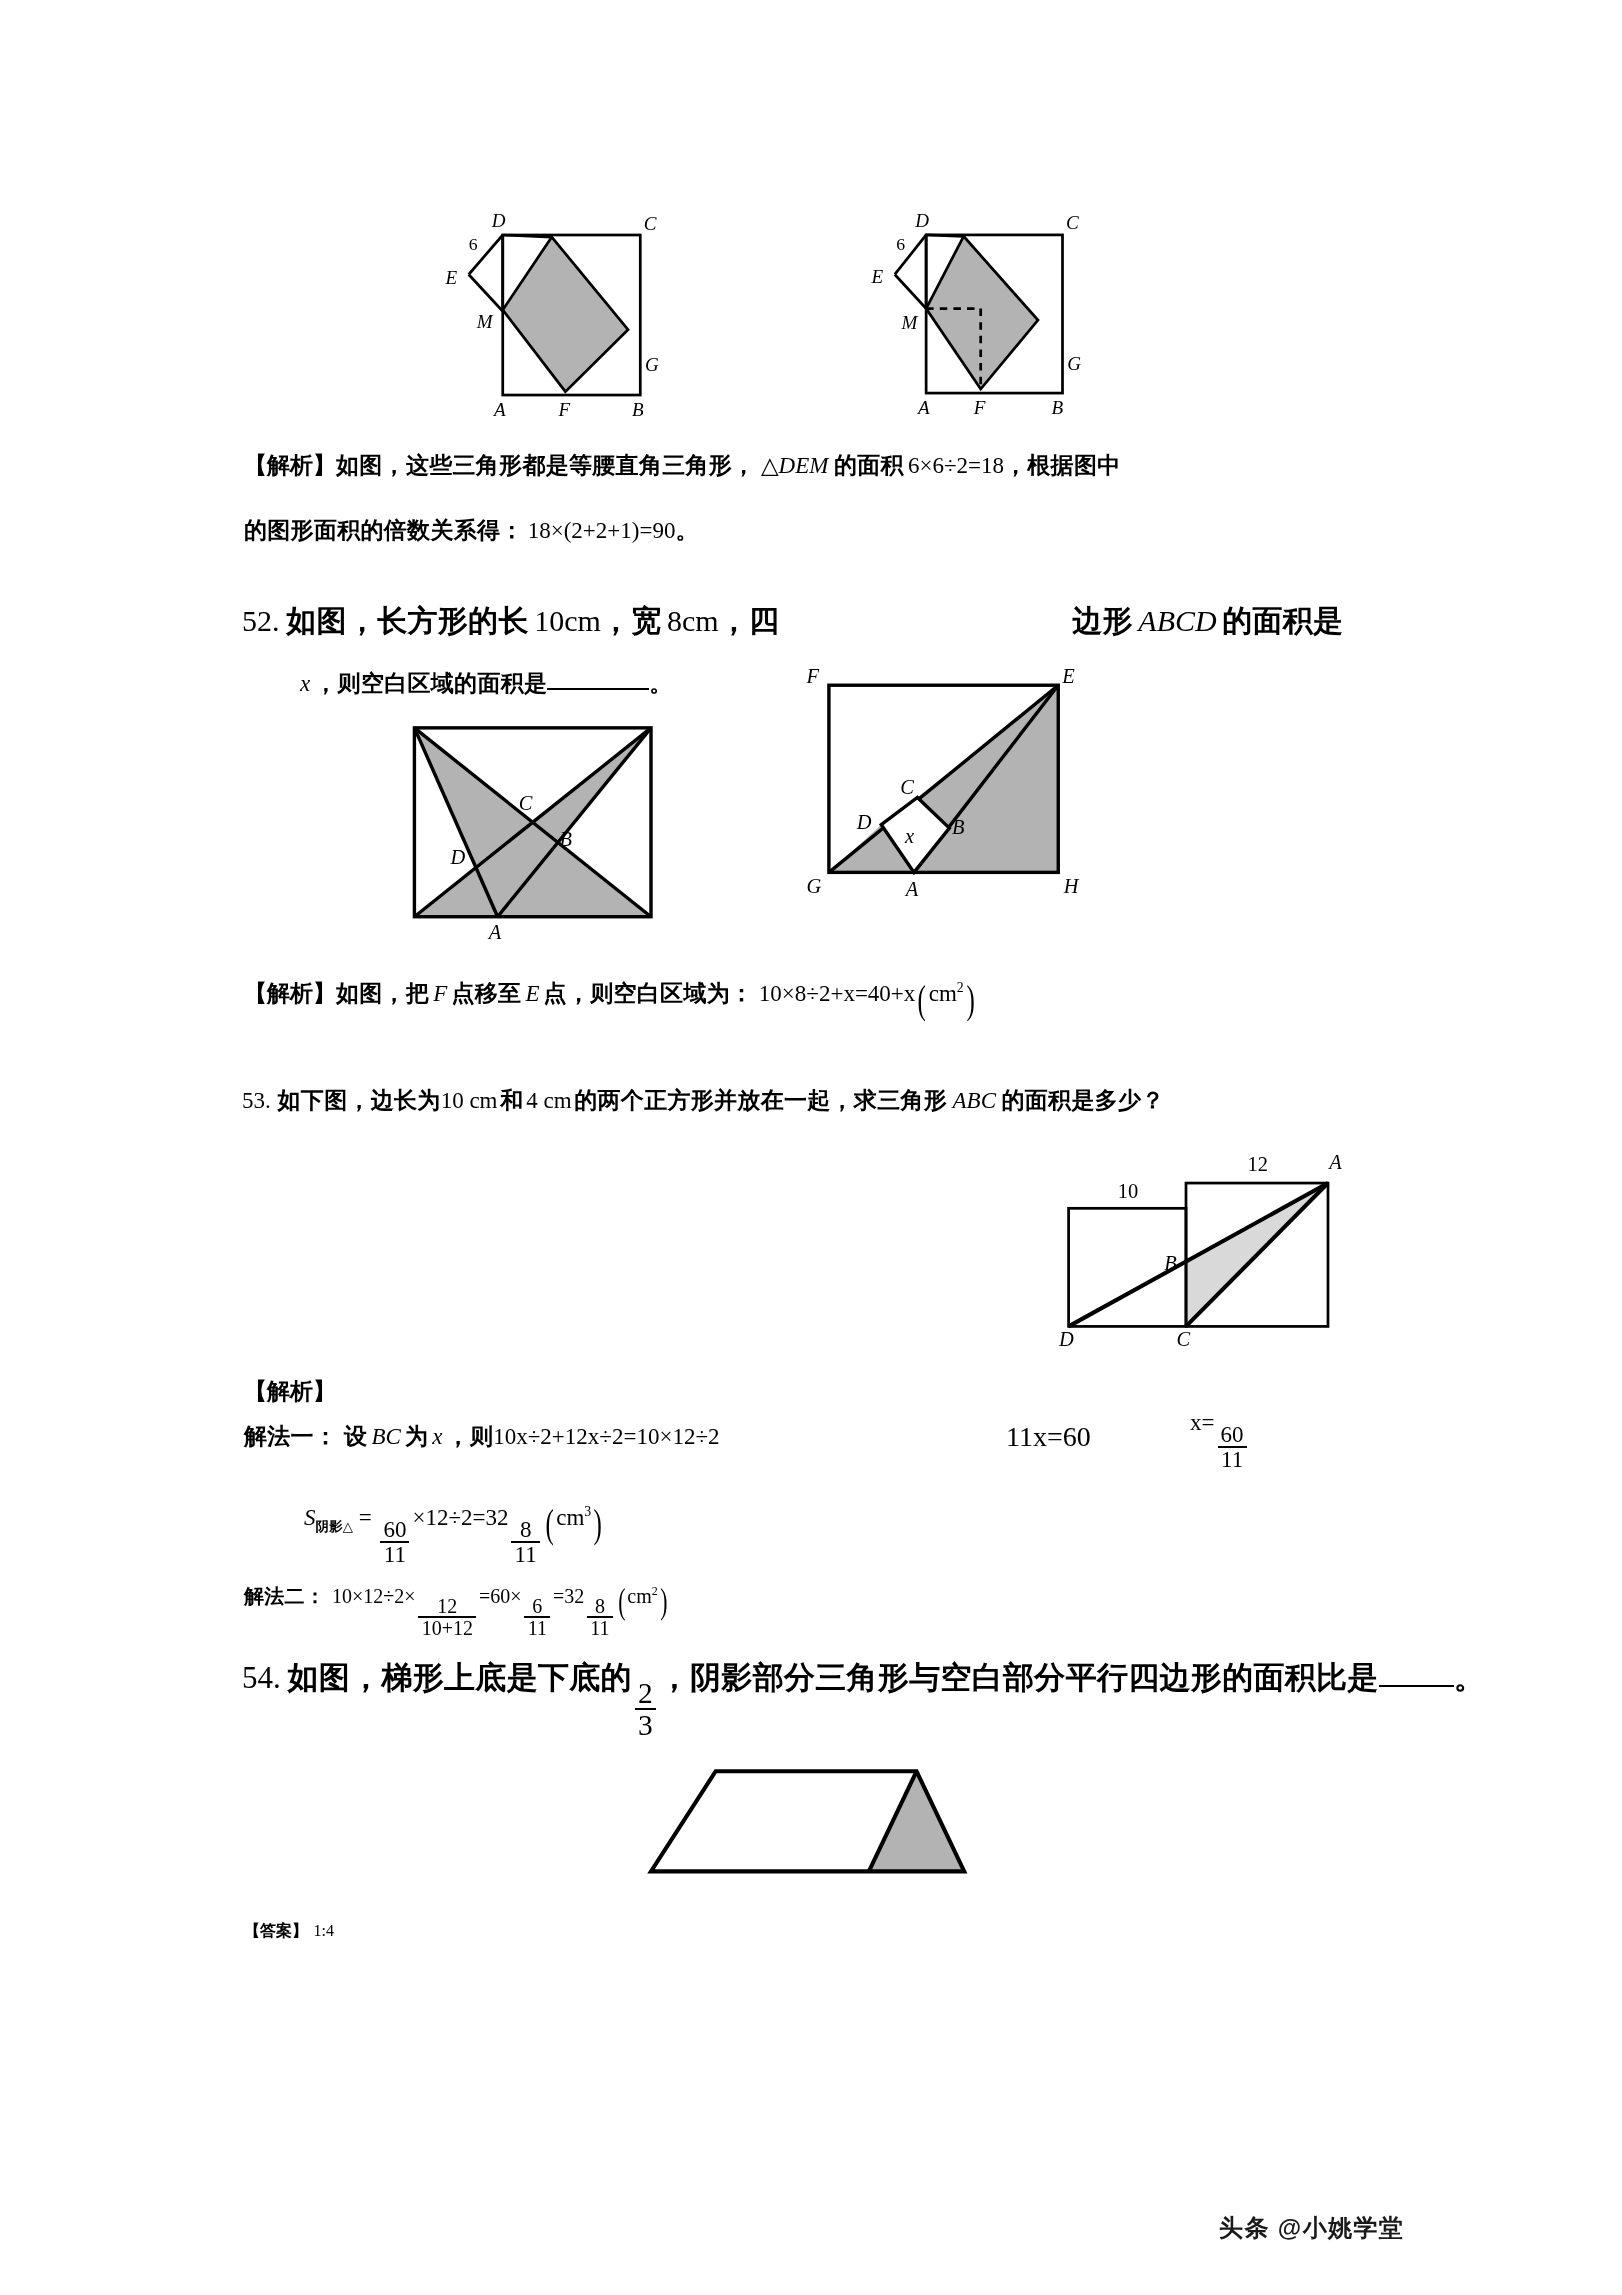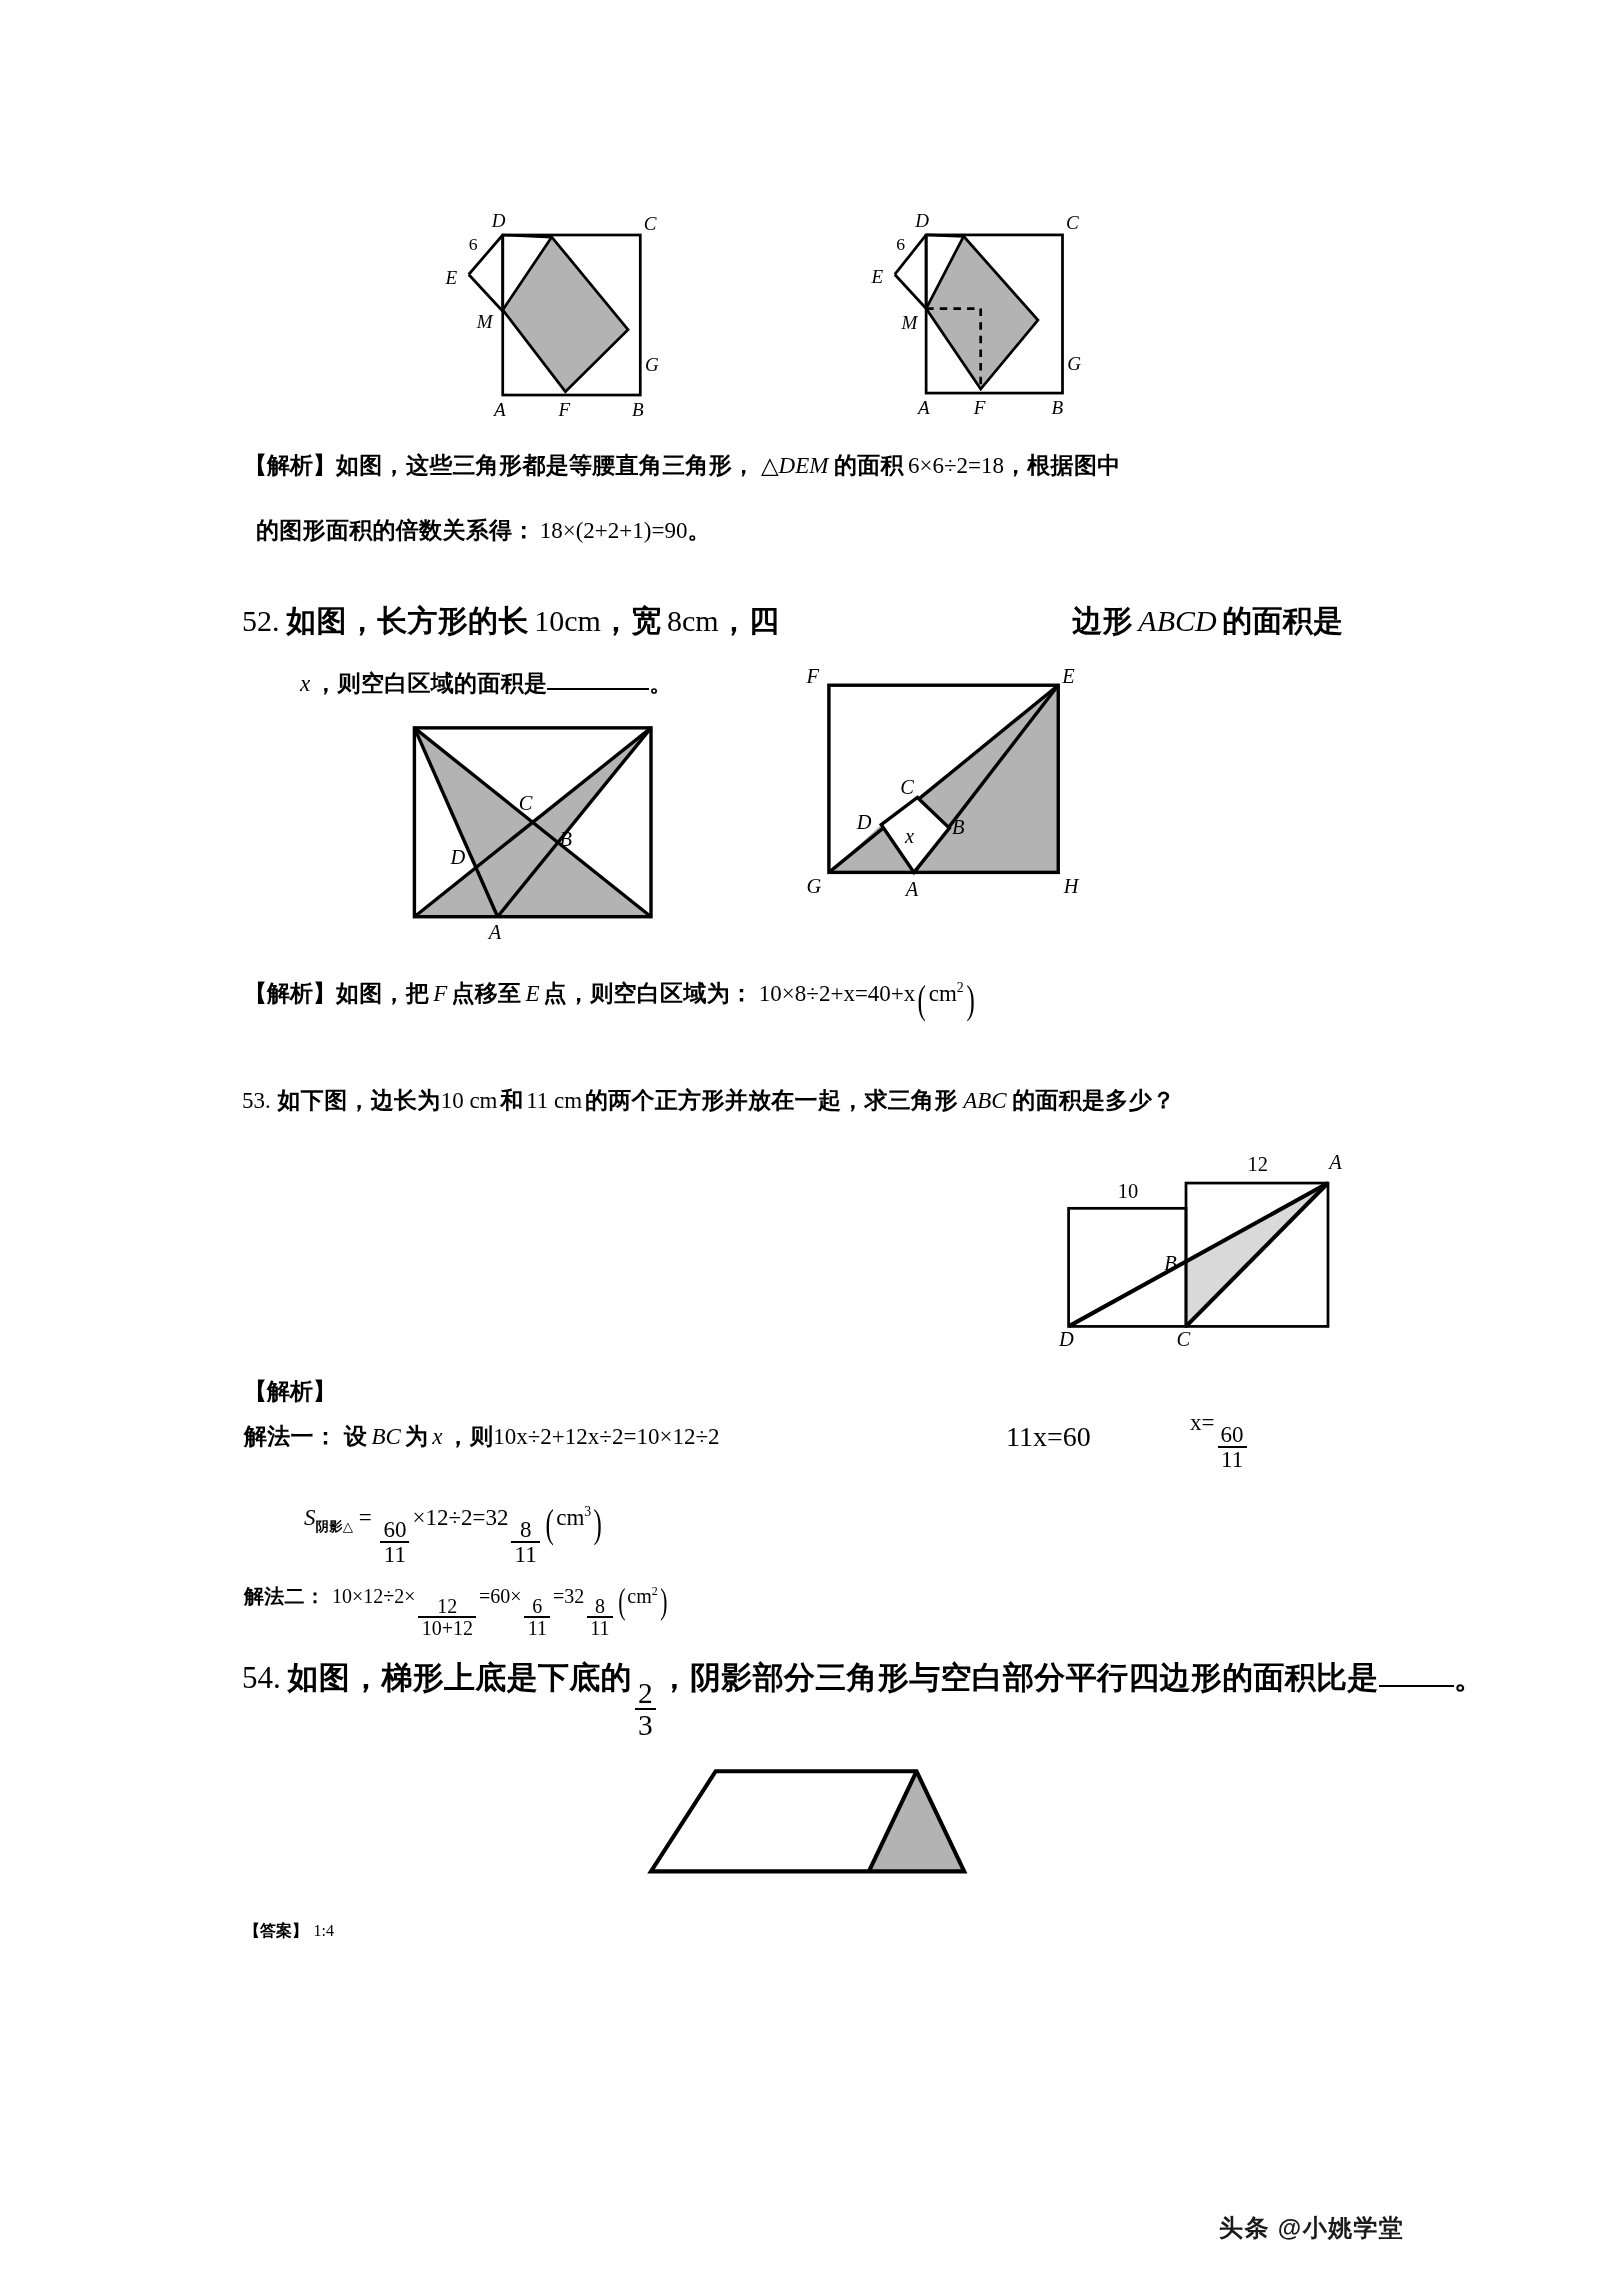--- a/index.html
+++ b/index.html
@@ -149,21 +149,21 @@
       <text x="76" y="323" font-family="Liberation Serif, serif" font-style="italic" font-size="28">A</text>
       <text x="158" y="323" font-family="Liberation Serif, serif" font-style="italic" font-size="28">F</text>
       <text x="272" y="323" font-family="Liberation Serif, serif" font-style="italic" font-size="28">B</text>
     </svg>
   </div>
 
   <div class="blk" style="left:244px; top:450px; font-size:23px;">
     <span class="bracket-tag">【解析】</span><span class="cn">如图，这些三角形都是等腰直角三角形，</span><span class="mn" style="margin-left:5.5px;">△</span><span class="mi">DEM</span><span class="cn" style="margin-left:5.5px;">的面积</span><span class="mn" style="margin-left:4.1px;">6×6÷2=18</span><span class="cn">，根据图中</span>
   </div>
 
-  <div class="blk" style="left:244px; top:515px; font-size:23px;margin-left:12px;">
+  <div class="blk" style="left:244px; top:515px; font-size:23px;">
     <span class="cn">的图形面积的倍数关系得：</span><span class="mn" style="margin-left:4.1px;">18×(2+2+1)=90</span><span class="cn">。</span>
   </div>
 
   <div class="blk" style="left:242px; top:601px; font-size:30px;">
     <span class="mn">52.</span><span class="cn" style="margin-left:6.8px;">如图，长方形的长</span><span class="mn" style="margin-left:5.5px;">10cm</span><span class="cn">，宽</span><span class="mn" style="margin-left:5.5px;">8cm</span><span class="cn">，四</span><span style="display:inline-block;width:293px;"></span><span class="cn">边形</span><span class="mi" style="margin-left:5.5px;">ABCD</span><span class="cn" style="margin-left:5.5px;">的面积是</span>
   </div>
 
   <div class="blk" style="left:300px; top:668px; font-size:23px;">
     <span class="mi">x</span><span class="cn" style="margin-left:4.1px;">，则空白区域的面积是</span><span class="ulblank" style="width:102px;"></span><span class="cn">。</span>
   </div>
@@ -211,21 +211,21 @@
       <text x="168" y="350" font-family="Liberation Serif, serif" font-style="italic" font-size="30">A</text>
       <text x="400" y="345" font-family="Liberation Serif, serif" font-style="italic" font-size="30">H</text>
     </svg>
   </div>
 
   <div class="blk" style="left:244px; top:976px; font-size:23px;">
     <span class="bracket-tag">【解析】</span><span class="cn">如图，把</span><span class="mi" style="margin:0 4.1px;">F</span><span class="cn">点移至</span><span class="mi" style="margin:0 4.1px;">E</span><span class="cn">点，则空白区域为：</span><span class="mn" style="margin-left:5.5px;">10×8÷2+x=40+x</span><span class="bigparen">(</span><span class="mn">cm</span><span class="sup">2</span><span class="bigparen">)</span>
   </div>
 
   <div class="blk" style="left:242px; top:1085px; font-size:23px;">
-    <span class="mn">53.</span><span class="cn" style="margin-left:6.8px;">如下图，边长为</span><span class="mn">10 cm</span><span class="cn" style="margin:0 2.7px;">和</span><span class="mn">11 cm</span><span class="cn" style="margin-left:2.7px;">的两个正方形并放在一起，求三角形</span><span class="mi" style="margin:0 5.5px;">ABC</span><span class="cn">的面积是多少？</span>
+    <span class="mn">53.</span><span class="cn" style="margin-left:6.8px;">如下图，边长为</span><span class="mn">10 cm</span><span class="cn" style="margin:0 2.7px;">和</span><span class="mn">4 cm</span><span class="cn" style="margin-left:2.7px;">的两个正方形并放在一起，求三角形</span><span class="mi" style="margin:0 5.5px;">ABC</span><span class="cn">的面积是多少？</span>
   </div>
 
   <div class="fig" style="left:1029px; top:1142px;">
     <svg width="314" height="205" viewBox="0 0 460 300">
 
       <polygon points="230,270 438,60 230,176" fill="#d9d9d9" stroke="none"></polygon>
       <rect x="58" y="97" width="172" height="173" fill="none" stroke="#000" stroke-width="4"></rect>
       <rect x="230" y="60" width="208" height="210" fill="none" stroke="#000" stroke-width="4"></rect>
 
       <line x1="58" y1="270" x2="438" y2="60" stroke="#000" stroke-width="6"></line>

